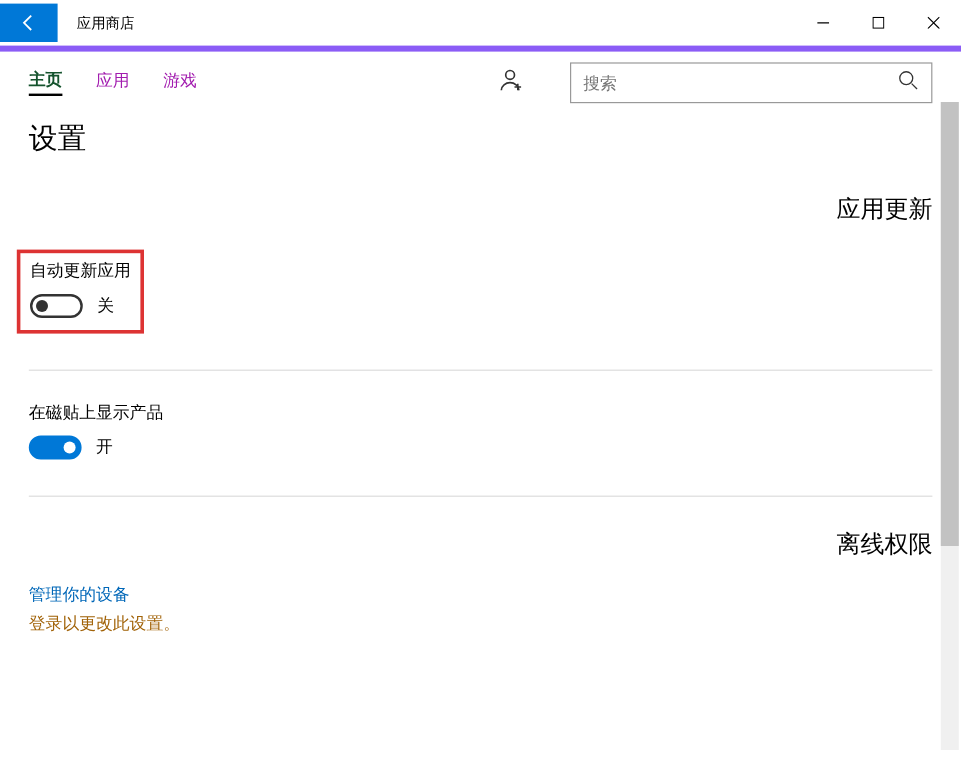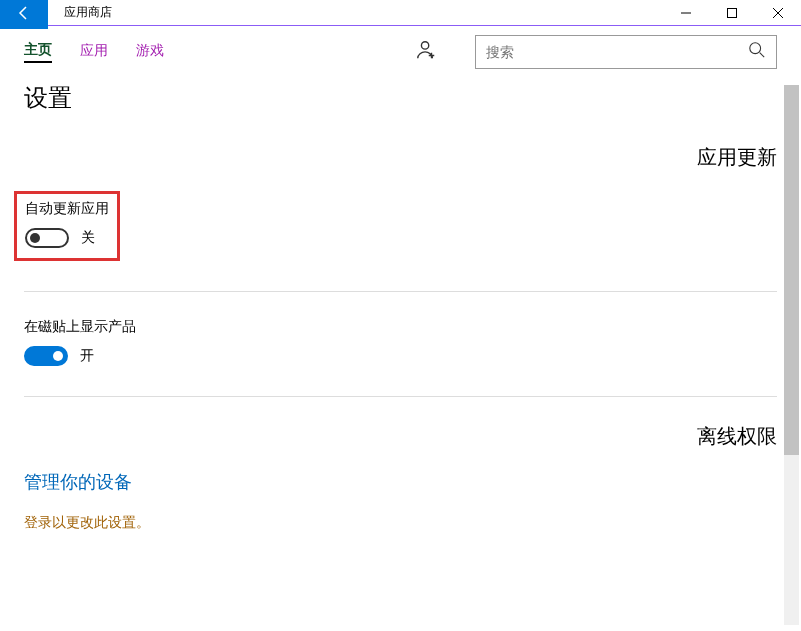--- a/index.html
+++ b/index.html
@@ -9,24 +9,24 @@
     }
     body {
       font-family: "Microsoft YaHei", "Segoe UI", sans-serif;
       background: #fff;
       width: 801px;
       height: 631px;
       overflow: hidden;
       position: relative;
     }
     .titlebar {
-      height: 26px;
-      display: flex;
-      align-items: center;
-      border-bottom: 1px solid #8b5cf6;
+      height: 43px;
+      display: flex;
+      align-items: center;
+      border-bottom: 5px solid #8b5cf6;
     }
     .back-button {
       width: 48px;
       height: 32px;
       background: #0078d7;
       display: flex;
       align-items: center;
       justify-content: center;
       color: white;
       cursor: pointer;
@@ -162,23 +162,23 @@
     .toggle-label {
       font-size: 14px;
     }
     .divider {
       border: none;
       border-top: 1px solid #ddd;
       margin: 30px 0 26px 0;
     }
     .link {
       color: #0067b8;
-      font-size: 18px;
-      cursor: pointer;
-      margin-bottom: 20px;
+      font-size: 14px;
+      cursor: pointer;
+      margin-bottom: 6px;
     }
     .muted-text {
       color: #a16207;
       font-size: 14px;
     }
     .scrollbar {
       position: absolute;
       right: 2px;
       top: 85px;
       width: 15px;

